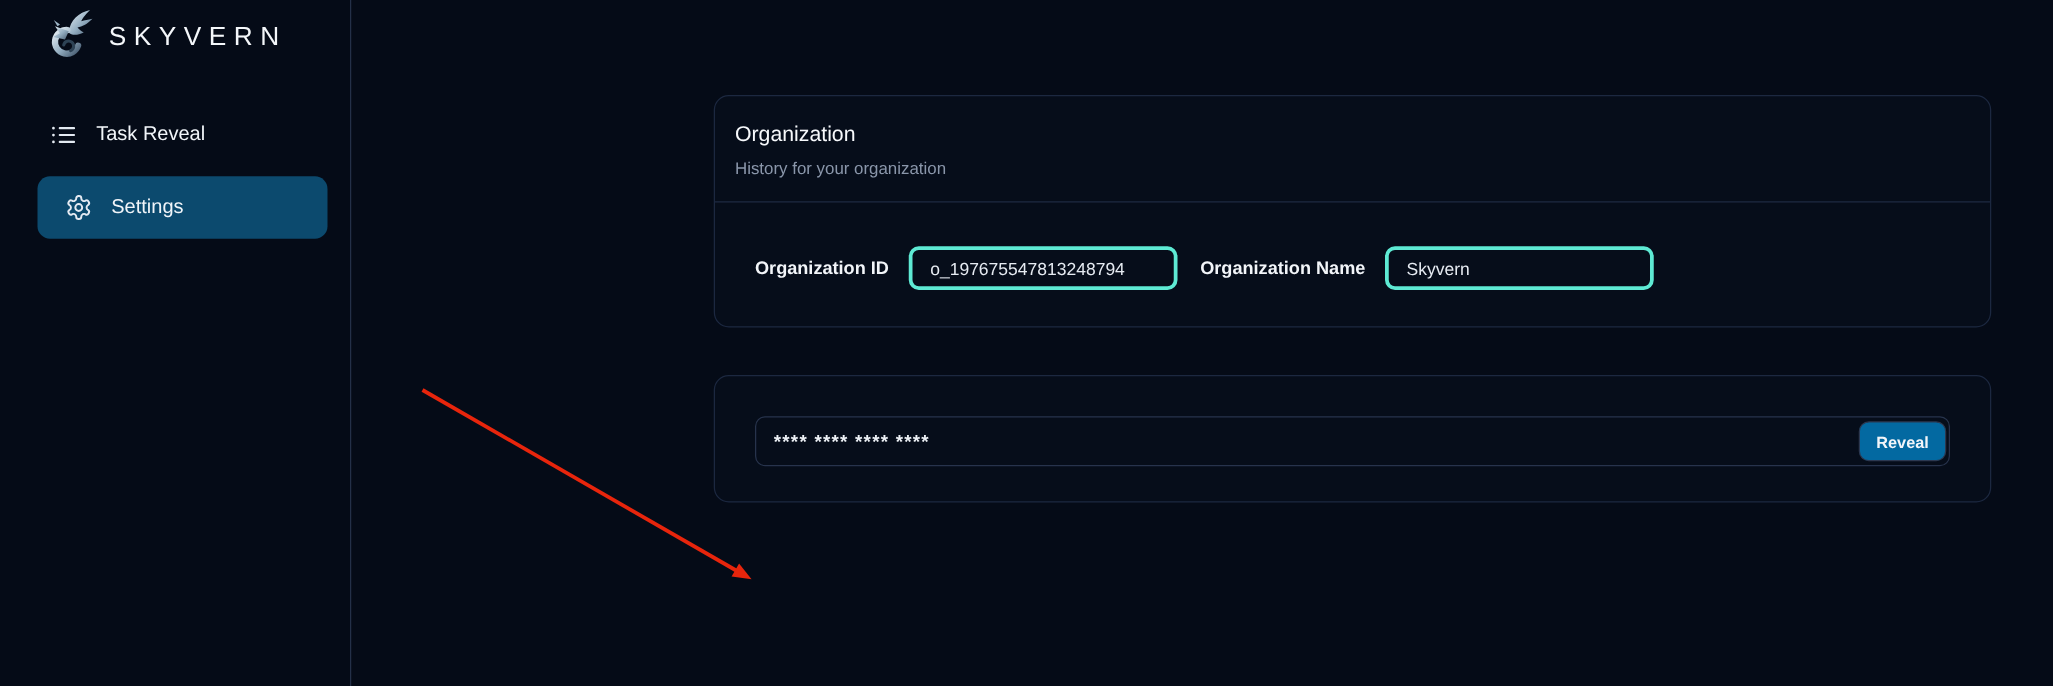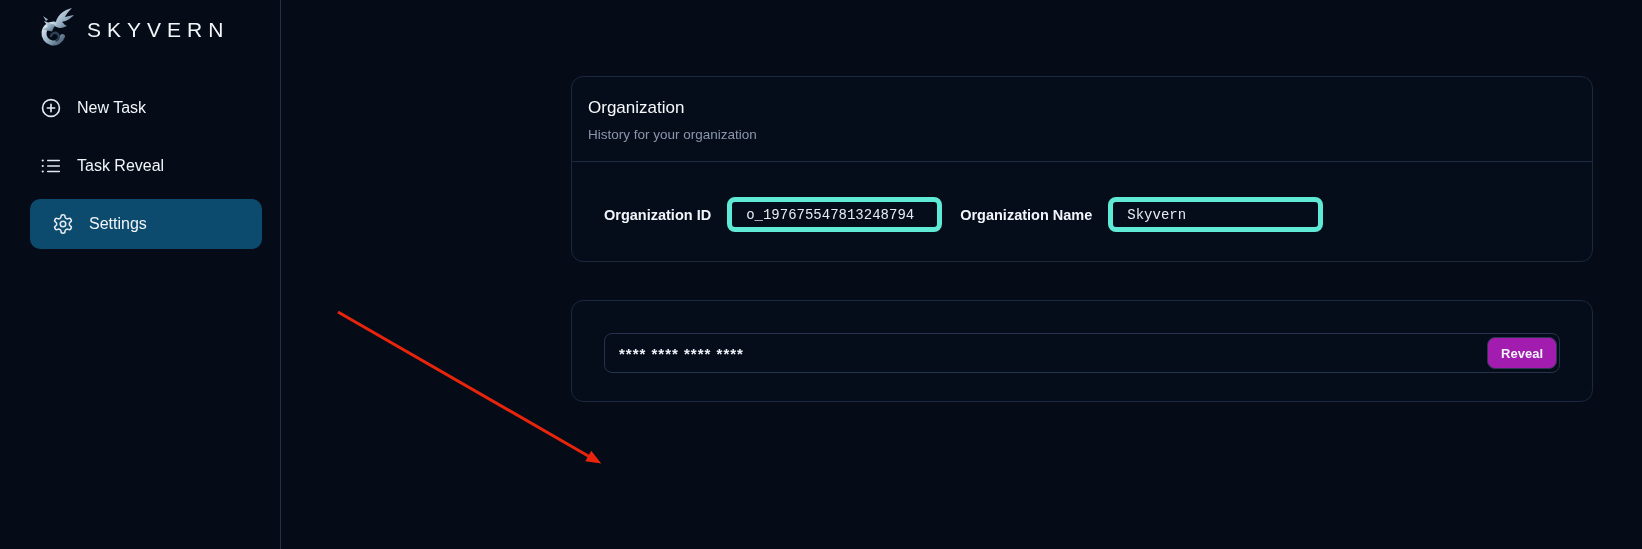--- a/index.html
+++ b/index.html
@@ -53,43 +53,43 @@
   .card-header { padding: 20px 16px 17px 16px; border-bottom: 1px solid #1e2a42; }
   .card-title { font-size: 17px; font-weight: 400; color: #f7f9fc; line-height: 22px; }
   .card-subtitle { margin-top: 7px; font-size: 13.5px; color: #8a96aa; line-height: 18px; }
 
   .org-body { padding: 35px 32px 29px 32px; display: flex; gap: 18px; }
   .field-row { display: flex; align-items: center; gap: 16px; }
   .field-label { font-size: 14.5px; font-weight: 700; color: #f2f5f9; white-space: nowrap; }
   .field-input {
     flex: 1; height: 35px;
     background: transparent;
-    border: 5px solid #5eead4; border-radius: 8px;
+    border: 3px solid #5eead4; border-radius: 8px;
     padding: 0 14px;
     color: #e6ebf2; font-size: 14px;
-    font-family: Liberation Mono, monospace;
+    font-family: Liberation Sans, sans-serif;
     outline: none;
   }
 
   .api-card { margin-top: 38px; }
   .api-body { padding: 32px 32px 28px 32px; }
   .key-row { position: relative; }
   .key-input {
     width: 100%; height: 40px;
     background: transparent;
     border: 1px solid #27334c; border-radius: 8px;
     padding: 0 84px 0 14px;
     color: #eef2f7; font-size: 15px; font-weight: 700; letter-spacing: 1px;
     font-family: "Liberation Sans", "DejaVu Sans", sans-serif;
     outline: none;
   }
   .reveal-btn {
     position: absolute; right: 3px; top: 4px;
     height: 32px; padding: 0 13px;
-    background: #a21caf;
+    background: #0369a1;
     border: 1px solid #2c3850; border-radius: 8px;
     color: #f2f5f9; font-size: 13px; font-weight: 600;
     font-family: "Liberation Sans", "DejaVu Sans", sans-serif;
     cursor: pointer;
     margin-left: 44px;
   }
 
   
   .arrow-overlay {
     position: absolute; left: 0; top: 0;
@@ -117,29 +117,20 @@
           <path d="M25 18 a 9.5 9.5 0 1 0 8.5 12.5" stroke="url(#dg)" stroke-width="5" fill="none" stroke-linecap="round"></path>
           <path d="M22 30 a 4 4 0 1 1 5.5 4.5" stroke="#2d4254" stroke-width="2.5" fill="none" stroke-linecap="round"></path>
           <path d="M26 19 L15 15 L19 20.5 L13.5 23.5 L23 25.5 Z" fill="url(#dg)"></path>
           <path d="M17 15 L14 10 L19 13.5 Z" fill="#9db5c6"></path>
         </svg>
       </span>
       <span class="logo-text">SKYVERN</span>
     </div>
 
     <nav class="nav">
-      <div class="nav-item">
-        <span class="nav-icon">
-          <svg viewBox="0 0 24 24" fill="none" stroke-width="1.8" stroke-linecap="round">
-            <circle cx="12" cy="12" r="9.2"></circle>
-            <path d="M12 8v8M8 12h8"></path>
-          </svg>
-        </span>
-        <span class="nav-label">New Task</span>
-      </div>
 
       <div class="nav-item">
         <span class="nav-icon">
           <svg viewBox="0 0 24 24" fill="none" stroke-width="1.8" stroke-linecap="round">
             <path d="M8.5 6h12.5M8.5 12h12.5M8.5 18h12.5"></path>
             <path d="M3 6h.01M3 12h.01M3 18h.01" stroke-width="2.4"></path>
           </svg>
         </span>
         <span class="nav-label">Task Reveal</span>
       </div>

